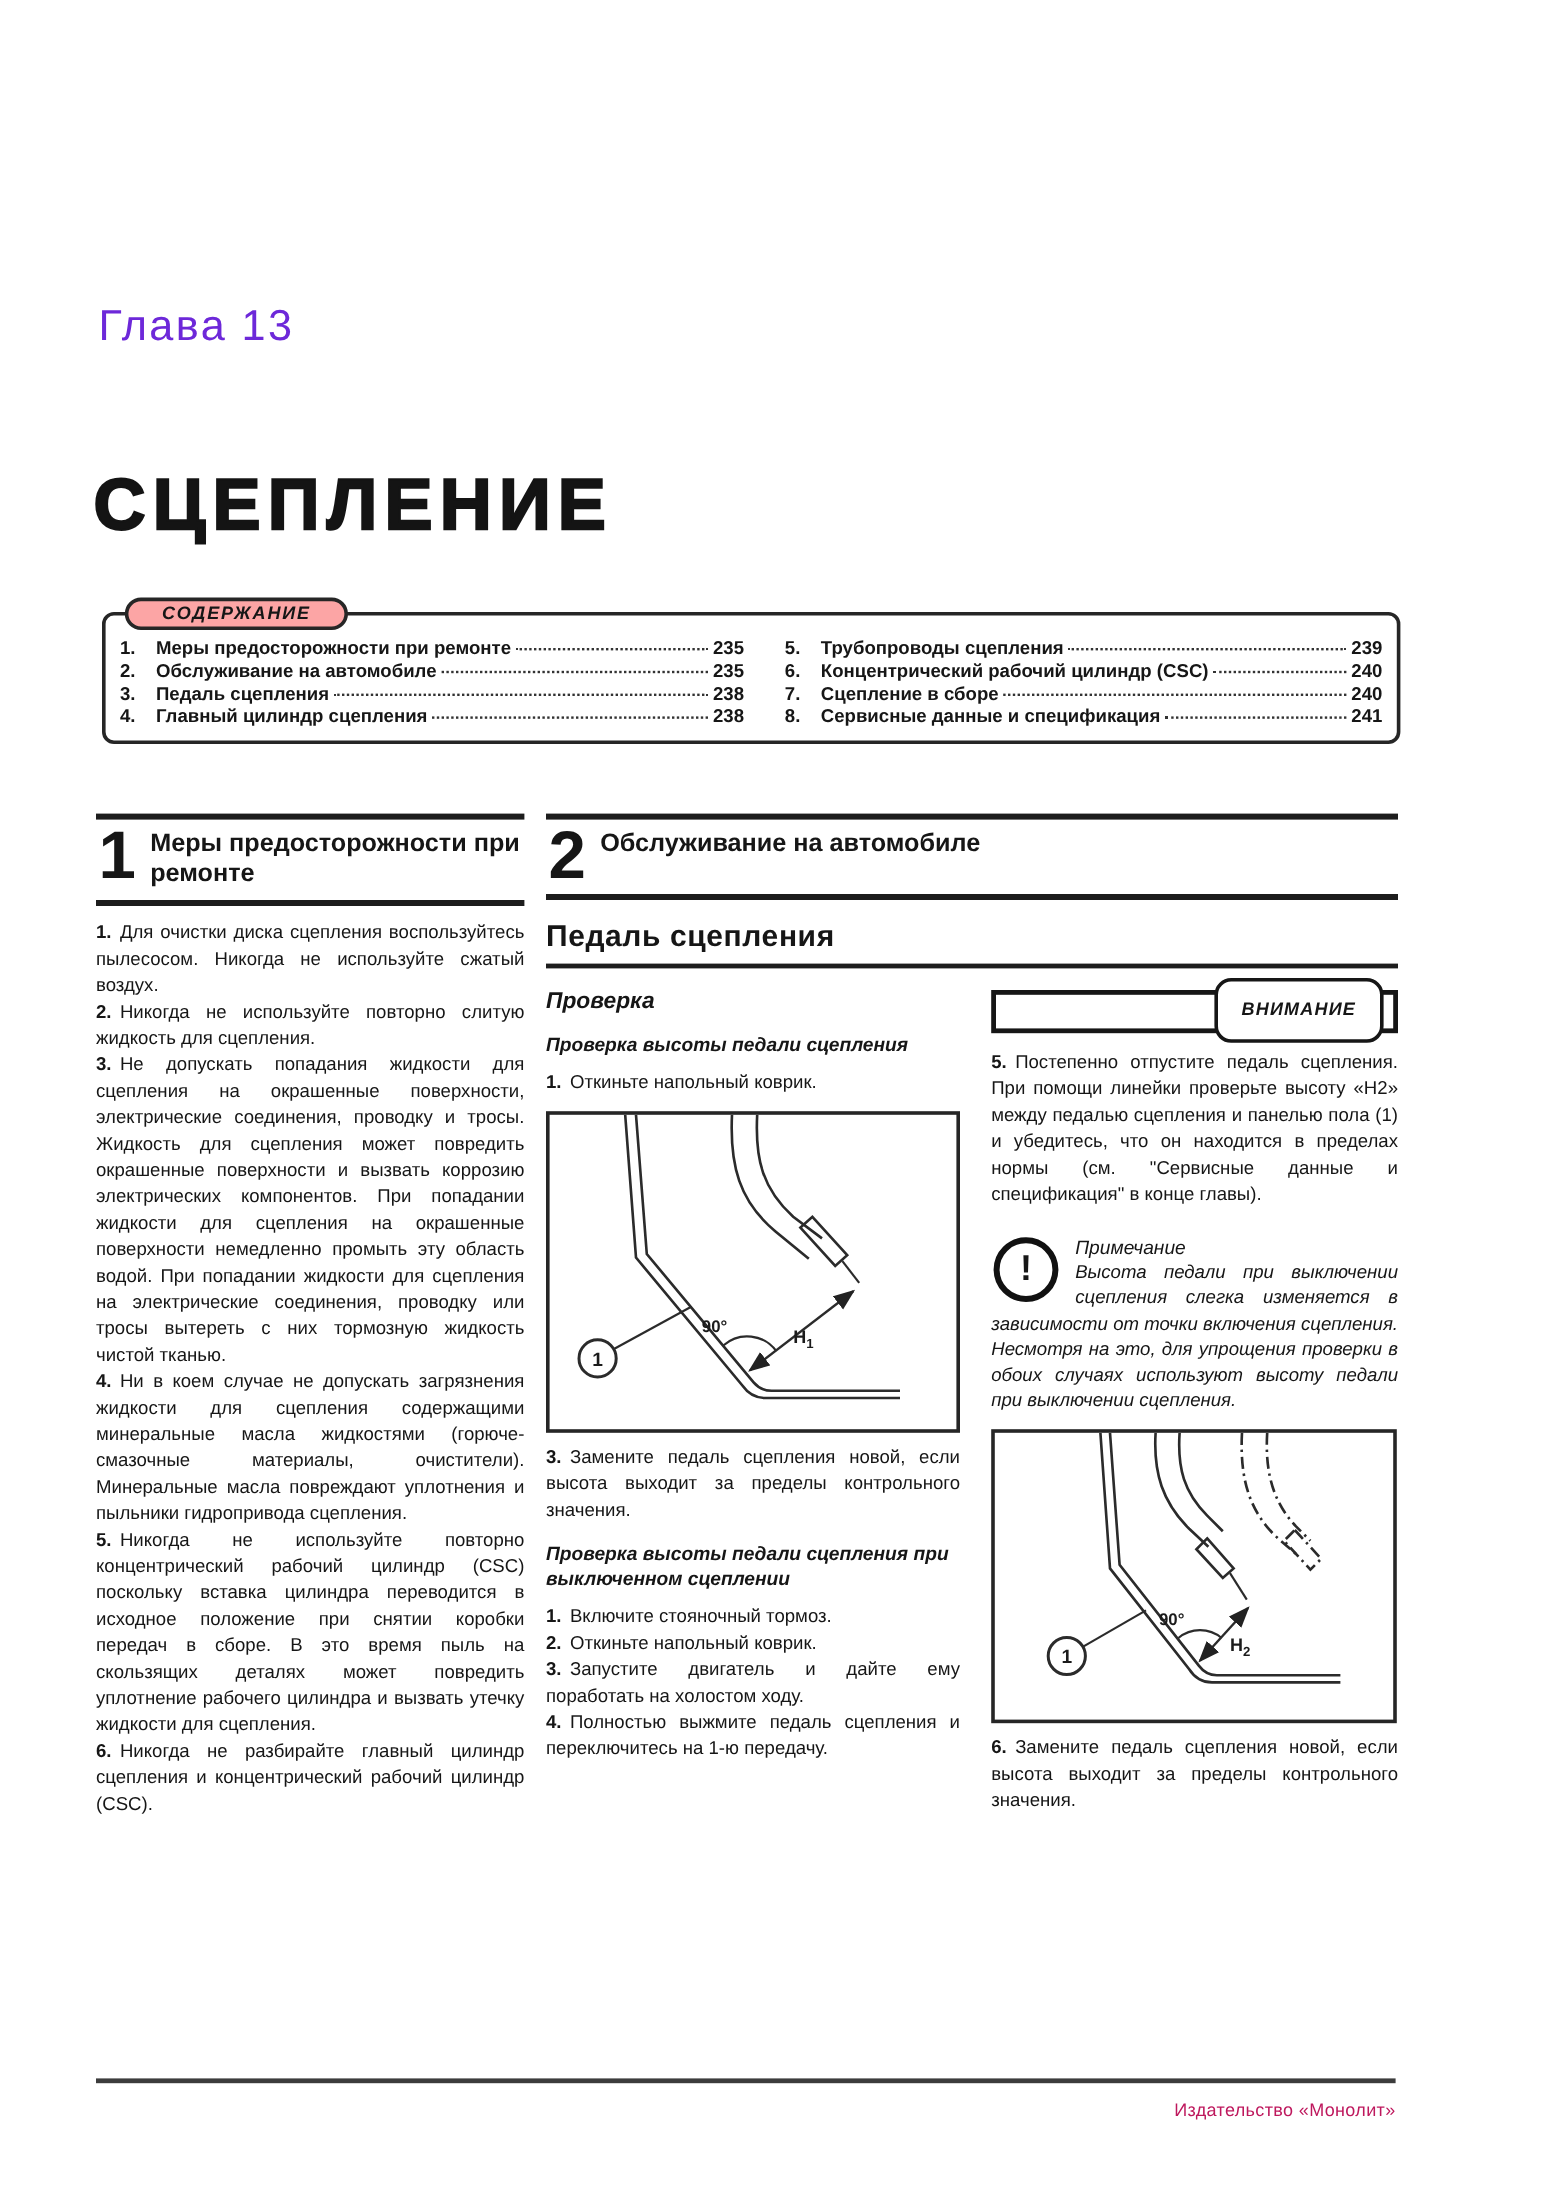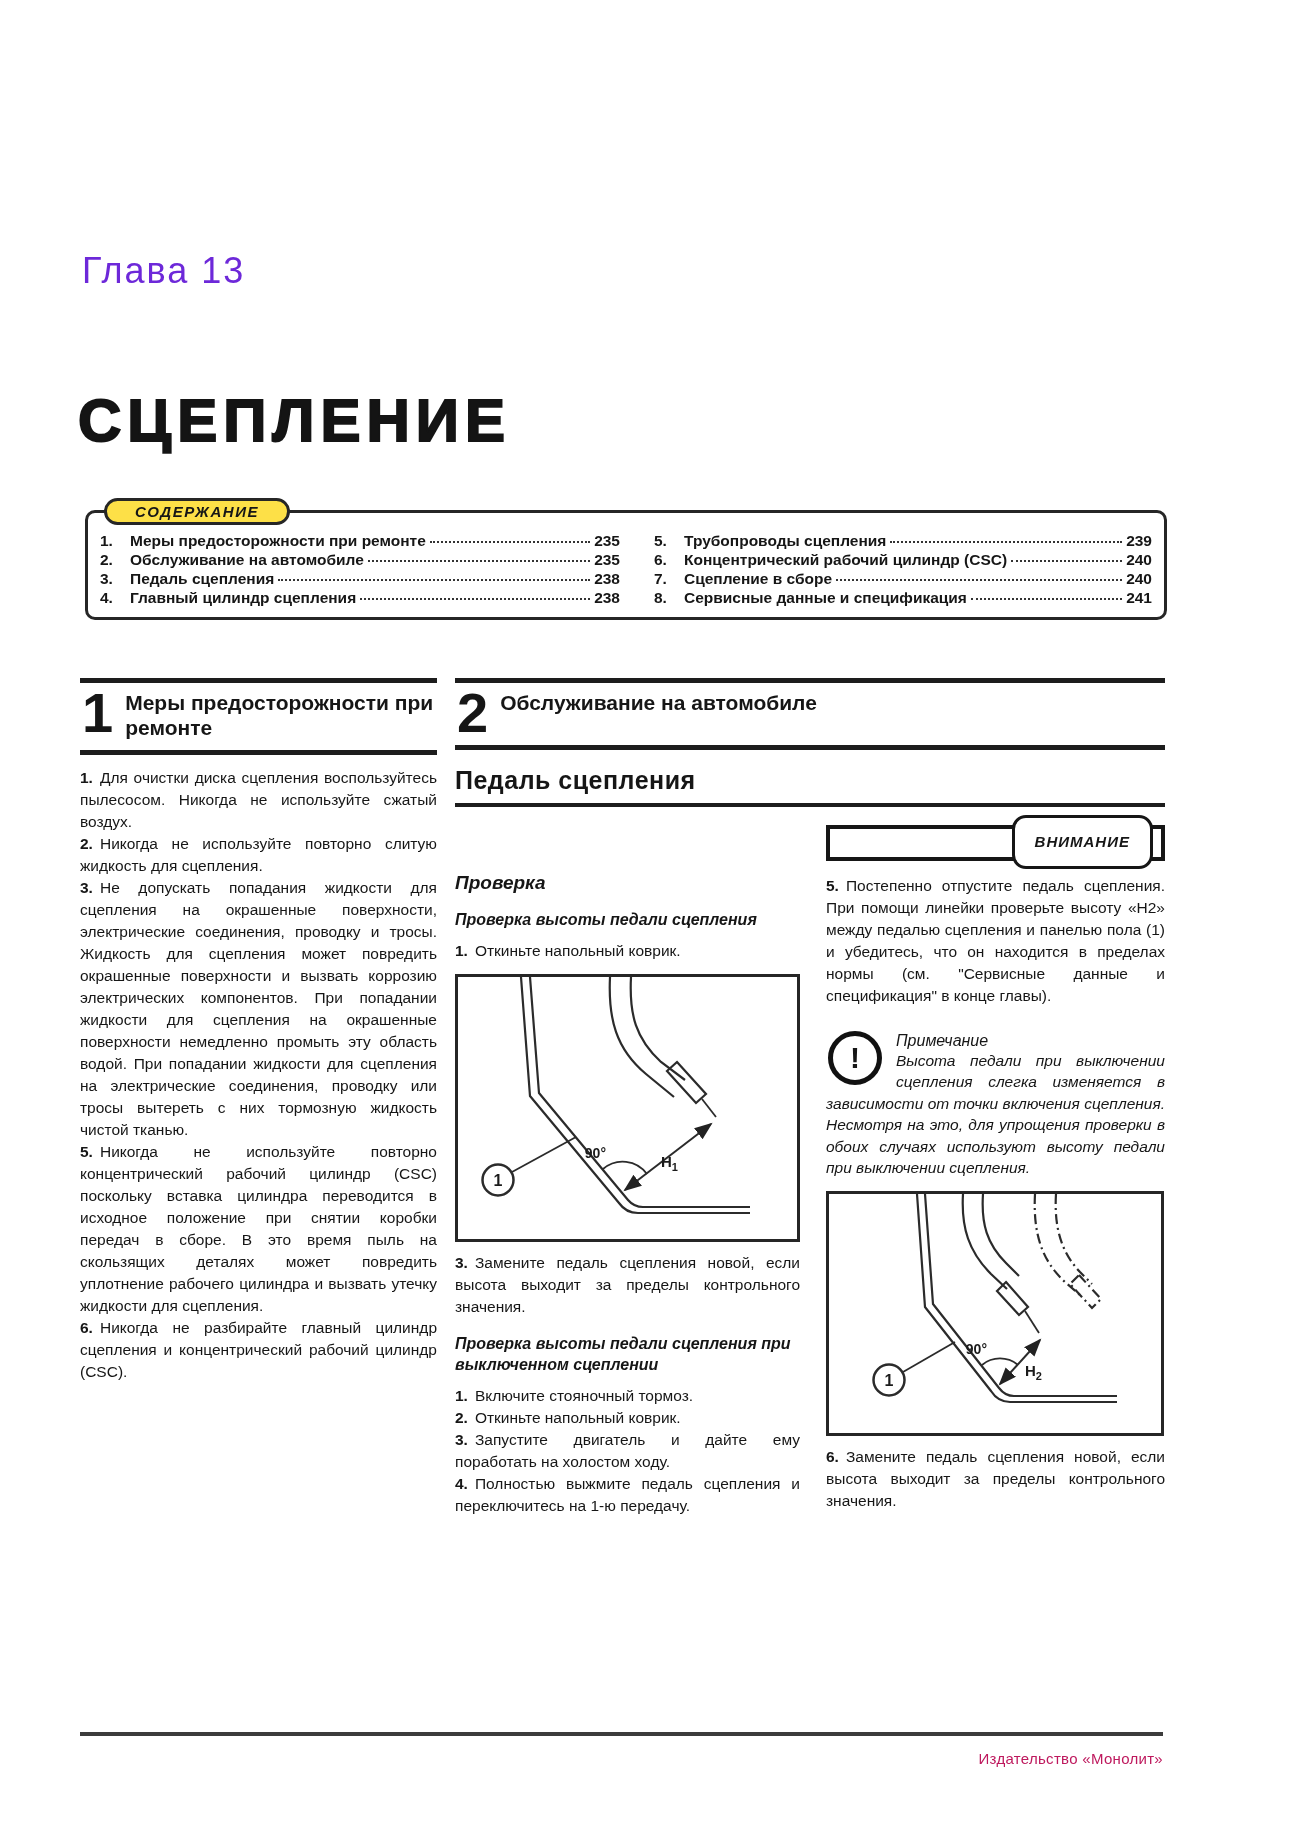--- a/index.html
+++ b/index.html
@@ -18,21 +18,21 @@
     font-size:60px;font-weight:bold;letter-spacing:6px;color:#141414;
     -webkit-text-stroke:2px #141414;
   }
   
   .toc{
     position:absolute;left:85px;top:510px;width:1052px;
     border:3px solid #262626;border-radius:10px;
     padding:18px 12px 10px 12px;background:#fff;
   }
   .toc-tab{
-    position:absolute;top:-15px;left:16px;background:#fde047;
+    position:absolute;top:-15px;left:16px;background:#fca5a5;
     border:3px solid #262626;border-radius:15px;padding:2px 28px;
     font-size:15px;font-weight:bold;font-style:italic;letter-spacing:1.5px;
   }
   .toc-grid{display:grid;grid-template-columns:520px 1fr;column-gap:34px;}
   .toc-item{display:flex;align-items:baseline;font-size:15.5px;font-weight:bold;line-height:19px;}
   .toc-item .tnum{width:30px;flex:0 0 30px;}
   .toc-item .tdots{flex:1;border-bottom:2px dotted #333;margin:0 4px;transform:translateY(-3px);min-width:12px;}
   .toc-item .tpg{flex:0 0 auto;}
   
   .sec{position:absolute;}
@@ -45,21 +45,21 @@
   
   .bodytext{margin-top:12px;font-size:15.5px;line-height:22px;text-align:justify;}
   .step{margin:0;}
   .step .num{font-weight:bold;margin-right:7px;}
   
   .pedal-title{
     margin-top:16px;font-size:25px;font-weight:bold;
     border-bottom:4px solid #1d1d1d;padding-bottom:8px;letter-spacing:0.5px;
   }
   .cols{display:flex;gap:26px;margin-top:10px;}
-  .col-mid{width:345px;flex:0 0 345px;margin-top:48px;}
+  .col-mid{width:345px;flex:0 0 345px;}
   .col-right{width:339px;flex:0 0 339px;}
   .check-label{font-style:italic;font-weight:bold;font-size:19px;margin:7px 0 0 0;}
   .check-sub{font-style:italic;font-weight:bold;font-size:16px;line-height:21px;margin:15px 0 10px 0;}
   .diagram{border:3px solid #262626;margin:12px 0 10px 0;background:#fff;display:block;}
   
   .attention{
     position:relative;border:4px solid #161616;margin-top:8px;
     padding:16px 10px 12px 10px;text-align:center;
     font-weight:bold;font-style:italic;font-size:16.5px;line-height:22px;
   }
@@ -151,20 +151,21 @@
 
 <div class="sec" style="left:80px;top:678px;width:357px;">
   <div class="sec-head">
     <div class="sec-num">1</div>
     <div class="sec-title">Меры предосторожности при ремонте</div>
   </div>
   <div class="bodytext">
     <p class="step"><span class="num">1.</span><span>Для очистки диска сцепления воспользуйтесь пылесосом. Никогда не используйте сжатый воздух.</span></p>
     <p class="step"><span class="num">2.</span><span>Никогда не используйте повторно слитую жидкость для сцепления.</span></p>
     <p class="step"><span class="num">3.</span><span>Не допускать попадания жидкости для сцепления на окрашенные поверхности, электрические соединения, проводку и тросы. Жидкость для сцепления может повредить окрашенные поверхности и вызвать коррозию электрических компонентов. При попадании жидкости для сцепления на окрашенные поверхности немедленно промыть эту область водой. При попадании жидкости для сцепления на электрические соединения, проводку или тросы вытереть с них тормозную жидкость чистой тканью.</span></p>
+    <p class="step"><span class="num">4.</span><span>Ни в коем случае не допускать загрязнения жидкости для сцепления содержащими минеральные масла жидкостями (горюче-смазочные материалы, очистители). Минеральные масла повреждают уплотнения и пыльники гидропривода сцепления.</span></p>
     <p class="step"><span class="num">5.</span><span>Никогда не используйте повторно концентрический рабочий цилиндр (CSC) поскольку вставка цилиндра переводится в исходное положение при снятии коробки передач в сборе. В это время пыль на скользящих деталях может повредить уплотнение рабочего цилиндра и вызвать утечку жидкости для сцепления.</span></p>
     <p class="step"><span class="num">6.</span><span>Никогда не разбирайте главный цилиндр сцепления и концентрический рабочий цилиндр (CSC).</span></p>
   </div>
 </div>
 
 <div class="sec" style="left:455px;top:678px;width:710px;">
   <div class="sec-head">
     <div class="sec-num">2</div>
     <div class="sec-title">Обслуживание на автомобиле</div>
   </div>

